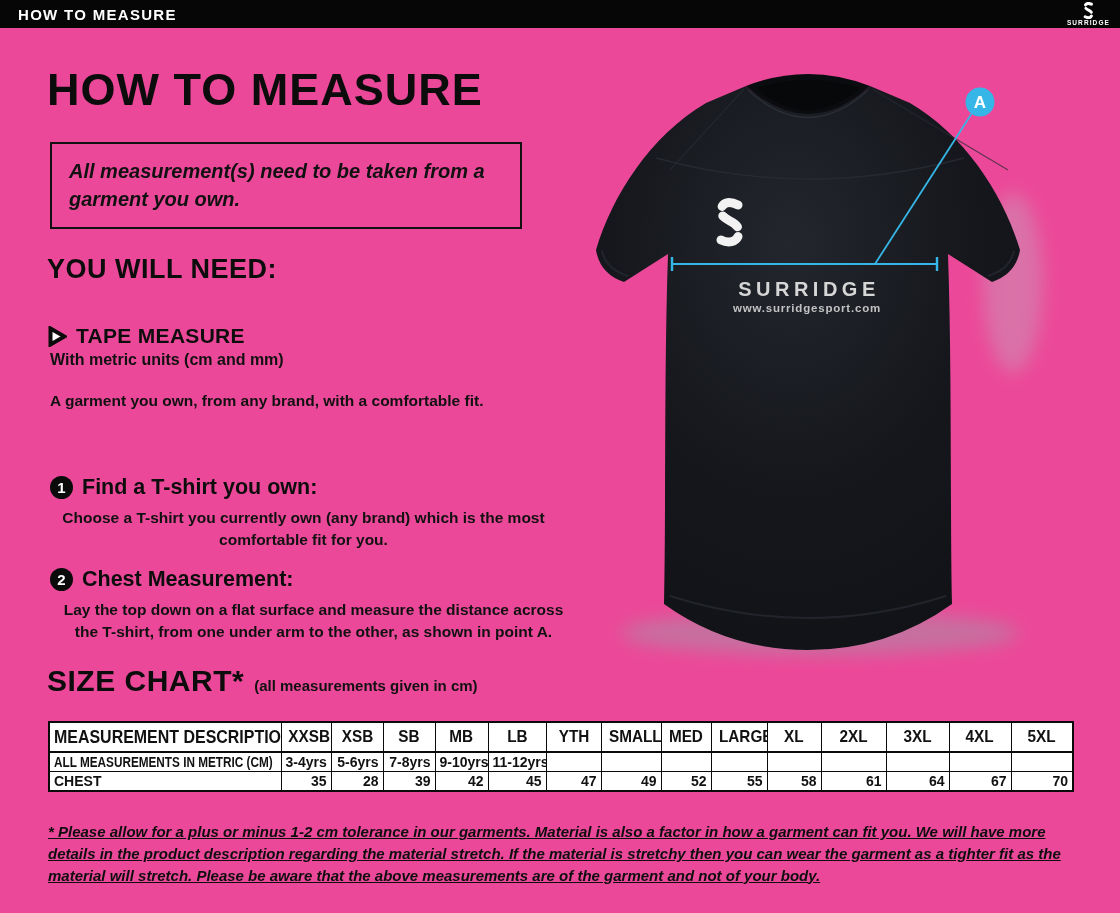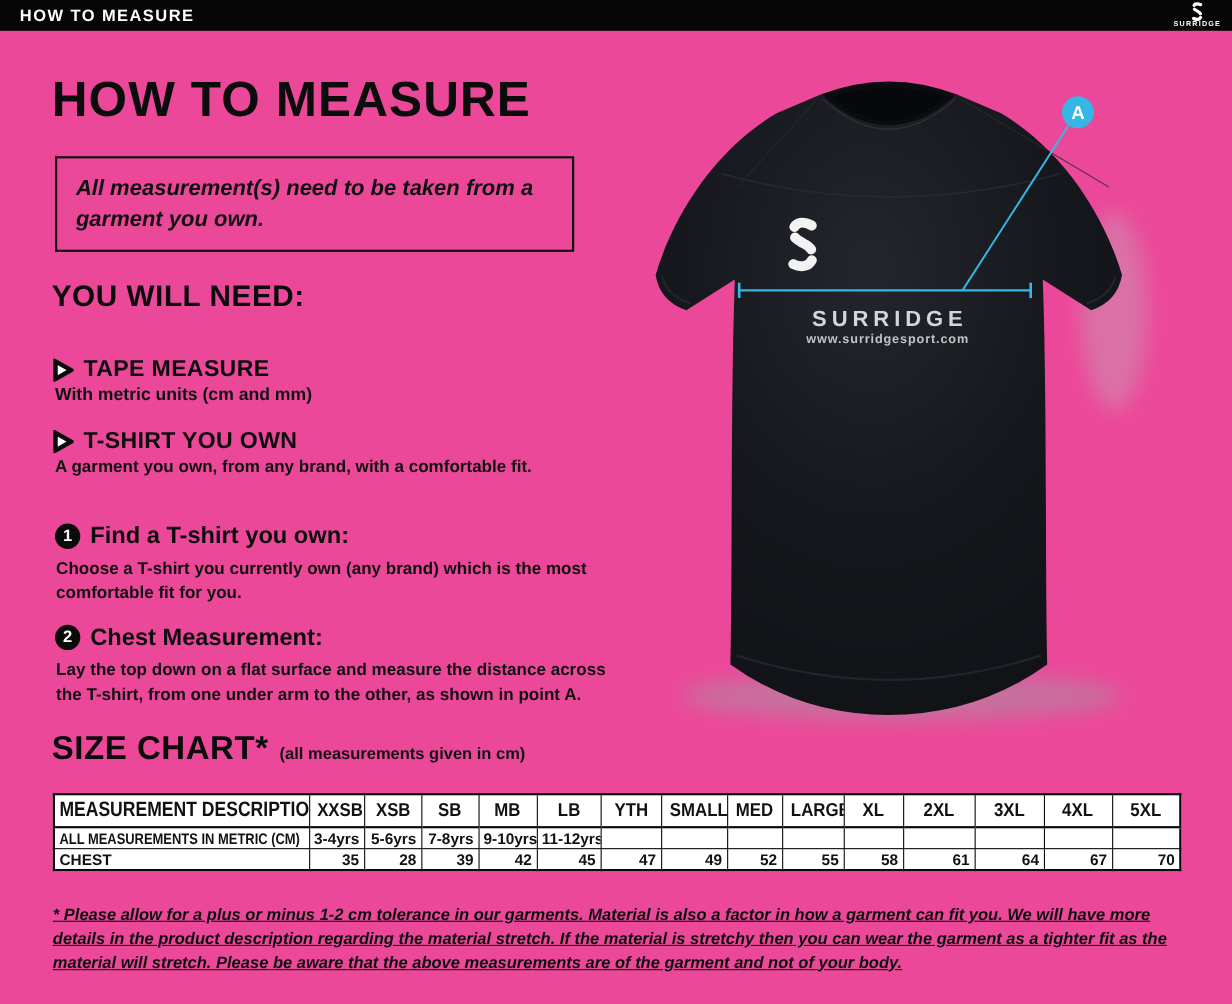--- a/index.html
+++ b/index.html
@@ -21,21 +21,21 @@
   .need-item{position:absolute;left:48px;width:520px;}
   .need-head{display:flex;align-items:center;gap:9px;}
   .need-title{font-size:21px;font-weight:800;letter-spacing:0.3px;color:#0d0d0d;}
   .need-desc{margin:3px 0 0 2px;font-size:16px;font-weight:700;color:#111;}
   .tri{flex:0 0 auto;display:block;}
 
   .step{position:absolute;left:50px;width:525px;}
   .step-head{display:flex;align-items:center;gap:9px;}
   .step-num{flex:0 0 auto;width:23px;height:23px;border-radius:50%;background:#0b0b0b;color:#fff;font-size:15px;font-weight:800;display:flex;align-items:center;justify-content:center;}
   .step-title{font-size:21.5px;font-weight:800;color:#0d0d0d;}
-  .step-desc{margin:7px 0 0 1px;font-size:15.5px;font-weight:700;line-height:1.42;color:#111;}
+  .step-desc{margin:7px 0 0 1px;font-size:15.5px;font-weight:700;line-height:1.42;color:#111;text-align:center;}
 
   .h3-row{position:absolute;left:47px;top:664px;display:flex;align-items:baseline;gap:10px;}
   .h3{font-size:30px;font-weight:800;letter-spacing:0.5px;color:#0c0c0c;}
   .h3-sub{font-size:15px;font-weight:700;color:#111;}
 
   
   .size-table{position:absolute;left:48px;top:721px;border-collapse:collapse;table-layout:fixed;width:1024px;background:#fff;}
   .size-table th,.size-table td{border:1.6px solid #0a0a0a;padding:0 4px;overflow:hidden;white-space:nowrap;}
   .size-table thead th{height:28px;font-size:17px;font-weight:700;}
   .size-table tbody td{height:18px;text-align:right;font-size:14px;font-weight:700;}
@@ -79,26 +79,20 @@
     <div class="need-head">
       <svg class="tri" width="19" height="21" viewBox="0 0 19 21">
         <polygon points="2.5,2.5 16.5,10.5 2.5,18.5" fill="#ffffff" stroke="#0b0b0b" stroke-width="4" stroke-linejoin="miter"></polygon>
       </svg>
       <span class="need-title">TAPE MEASURE</span>
     </div>
     <p class="need-desc">With metric units (cm and mm)</p>
   </div>
 
   <div class="need-item" style="top:389px;">
-    <div class="need-head">
-      <svg class="tri" width="19" height="21" viewBox="0 0 19 21">
-        <polygon points="2.5,2.5 16.5,10.5 2.5,18.5" fill="#ffffff" stroke="#0b0b0b" stroke-width="4" stroke-linejoin="miter"></polygon>
-      </svg>
-      <span class="need-title">T-SHIRT YOU OWN</span>
-    </div>
     <p class="need-desc" style="font-size:15.5px;">A garment you own, from any brand, with a comfortable fit.</p>
   </div>
 
   <div class="step" style="top:475px;">
     <div class="step-head">
       <span class="step-num">1</span>
       <span class="step-title">Find a T-shirt you own:</span>
     </div>
     <p class="step-desc" style="width:505px;">Choose a T-shirt you currently own (any brand) which is the most comfortable fit for you.</p>
   </div>

